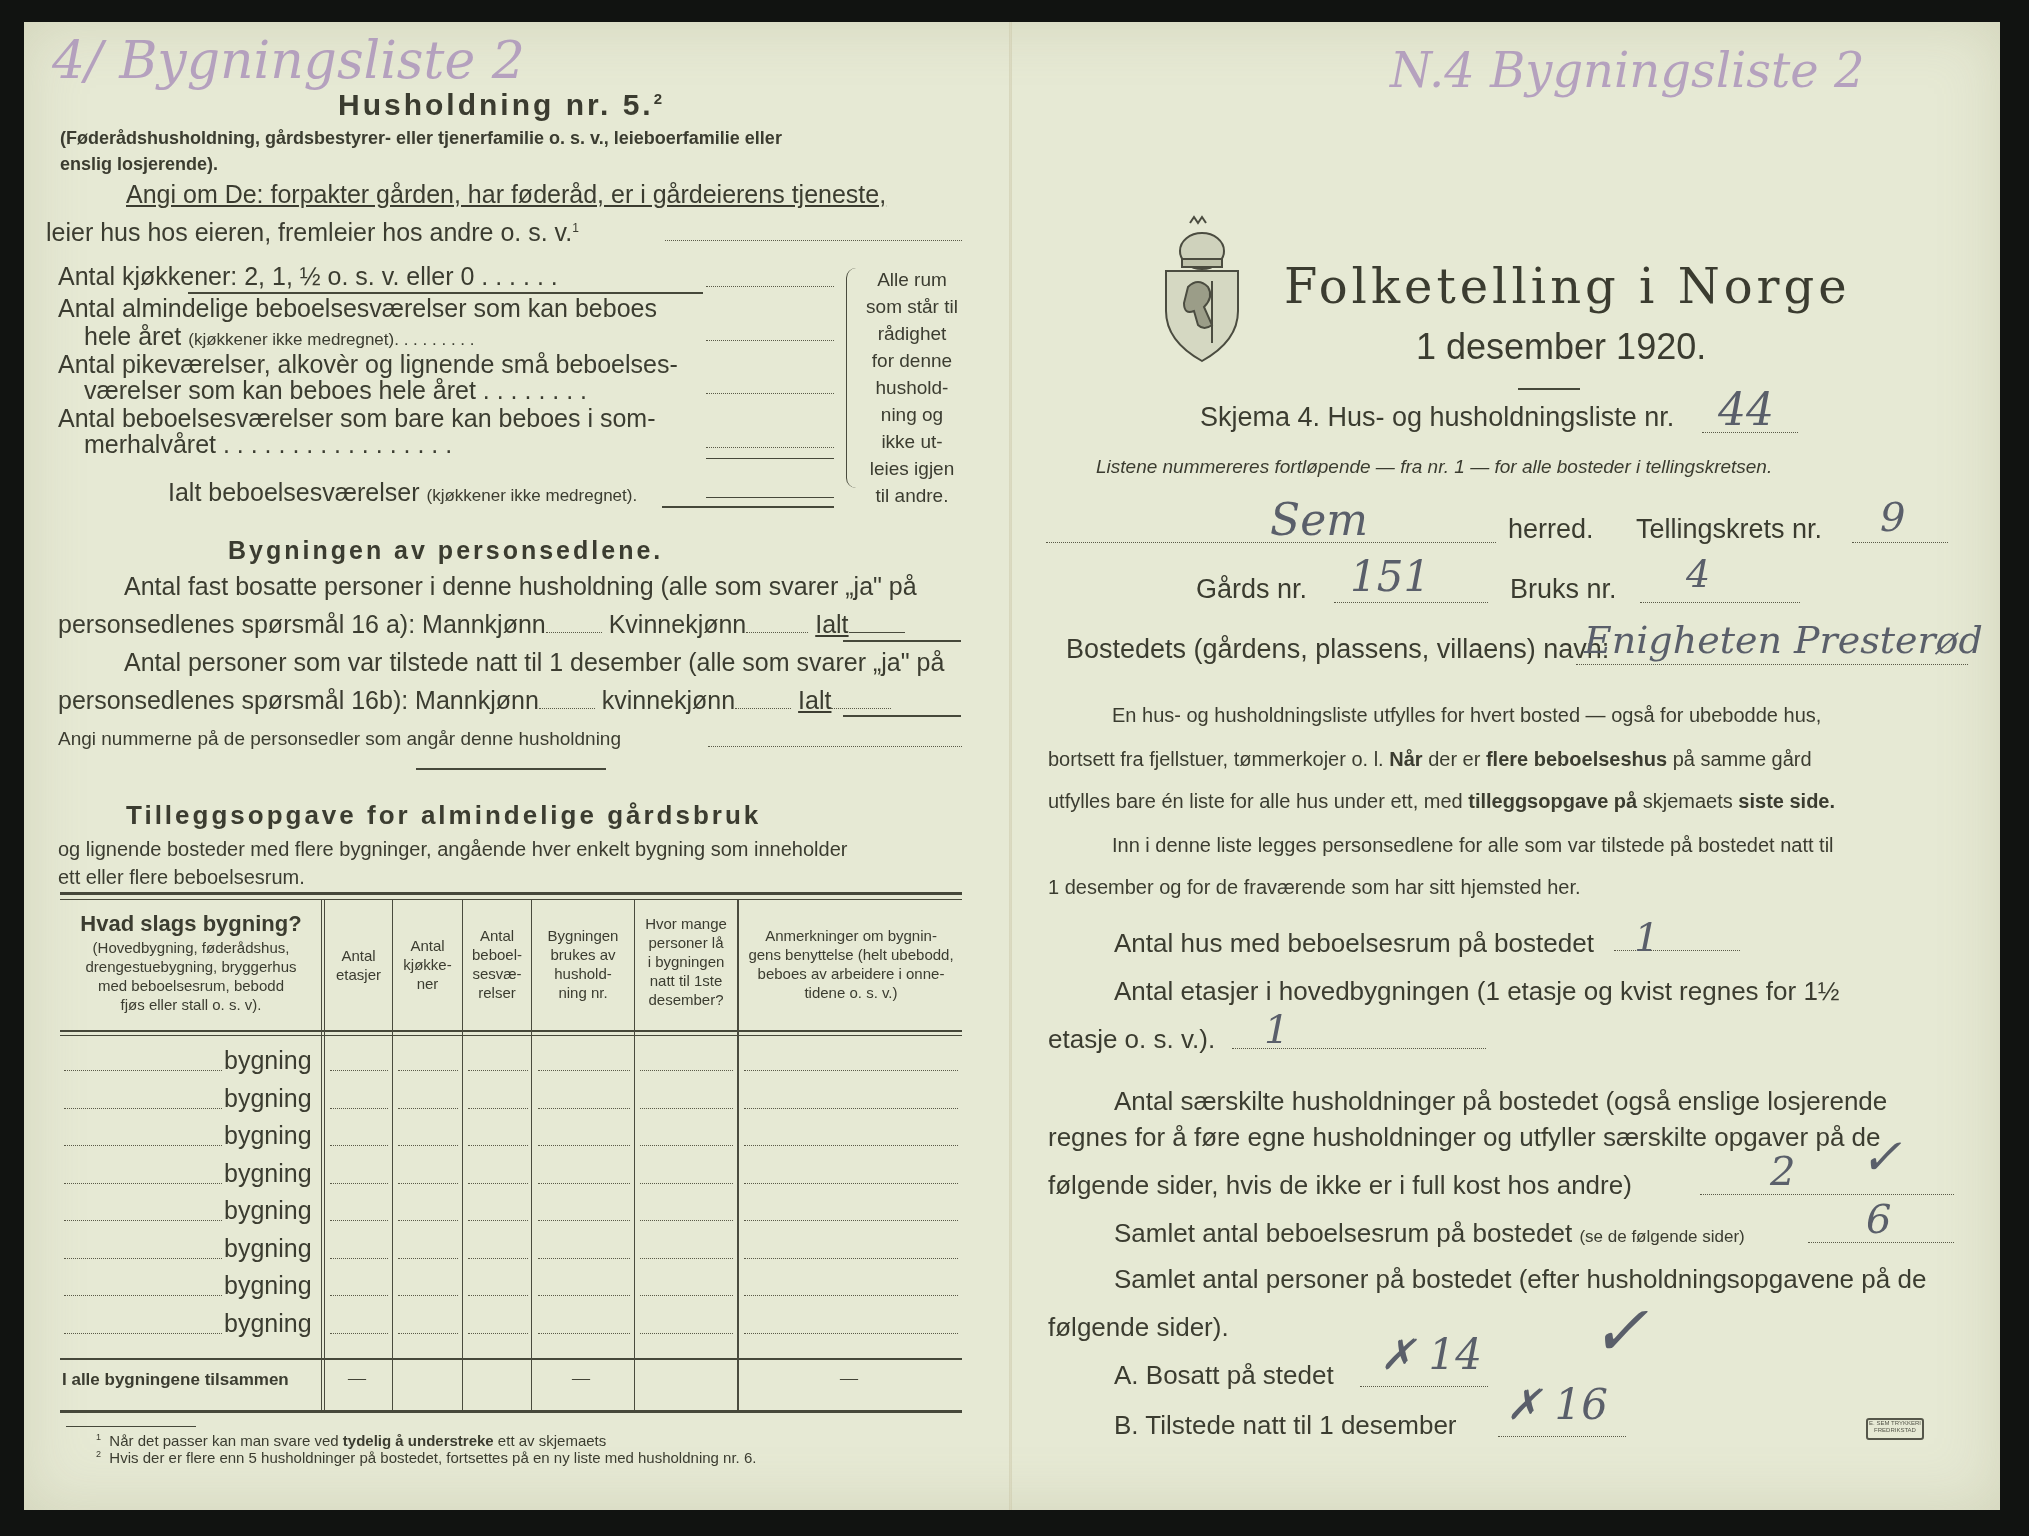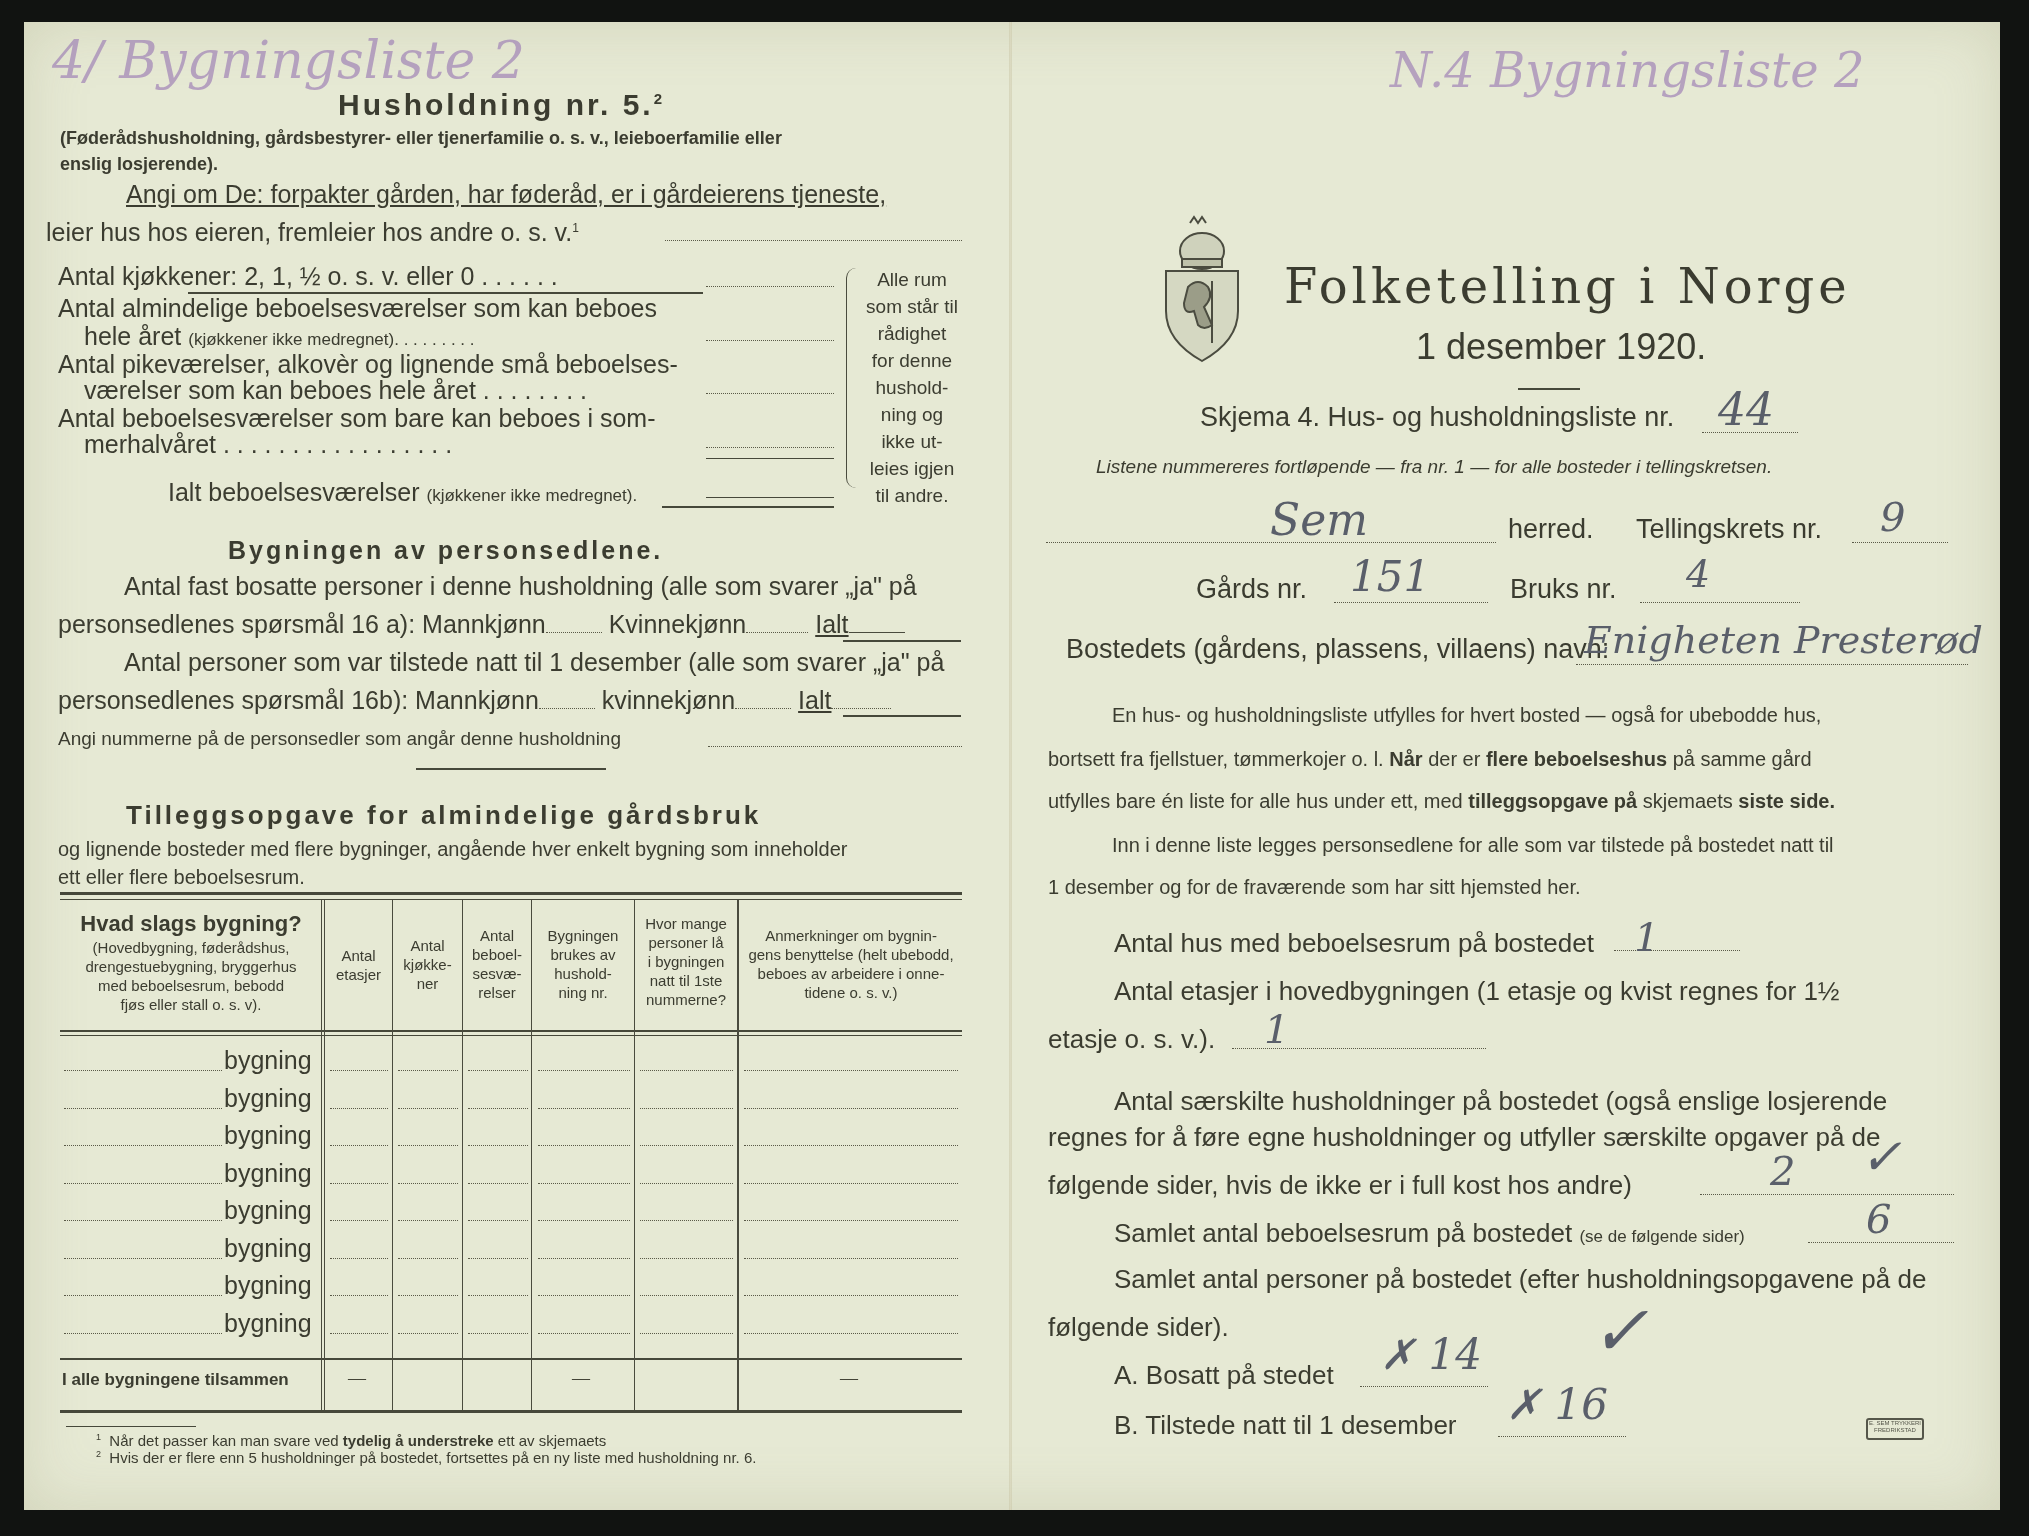--- a/index.html
+++ b/index.html
@@ -139,21 +139,21 @@
     <div>Bygningen</div>
     <div>brukes av</div>
     <div>hushold-</div>
     <div>ning nr.</div>
   </div>
   <div class="tbl-hdr" style="left:635px;top:914px;width:102px;">
     <div>Hvor mange</div>
     <div>personer lå</div>
     <div>i bygningen</div>
     <div>natt til 1ste</div>
-    <div>nummerne?</div>
+    <div>desember?</div>
   </div>
   <div class="tbl-hdr" style="left:740px;top:926px;width:222px;">
     <div>Anmerkninger om bygnin-</div>
     <div>gens benyttelse (helt ubebodd,</div>
     <div>beboes av arbeidere i onne-</div>
     <div>tidene o. s. v.)</div>
   </div>
 
   <div id="table-rows">
       <div class="cell-dash" style="left: 64px; top: 1070px; width: 158px;"></div>

